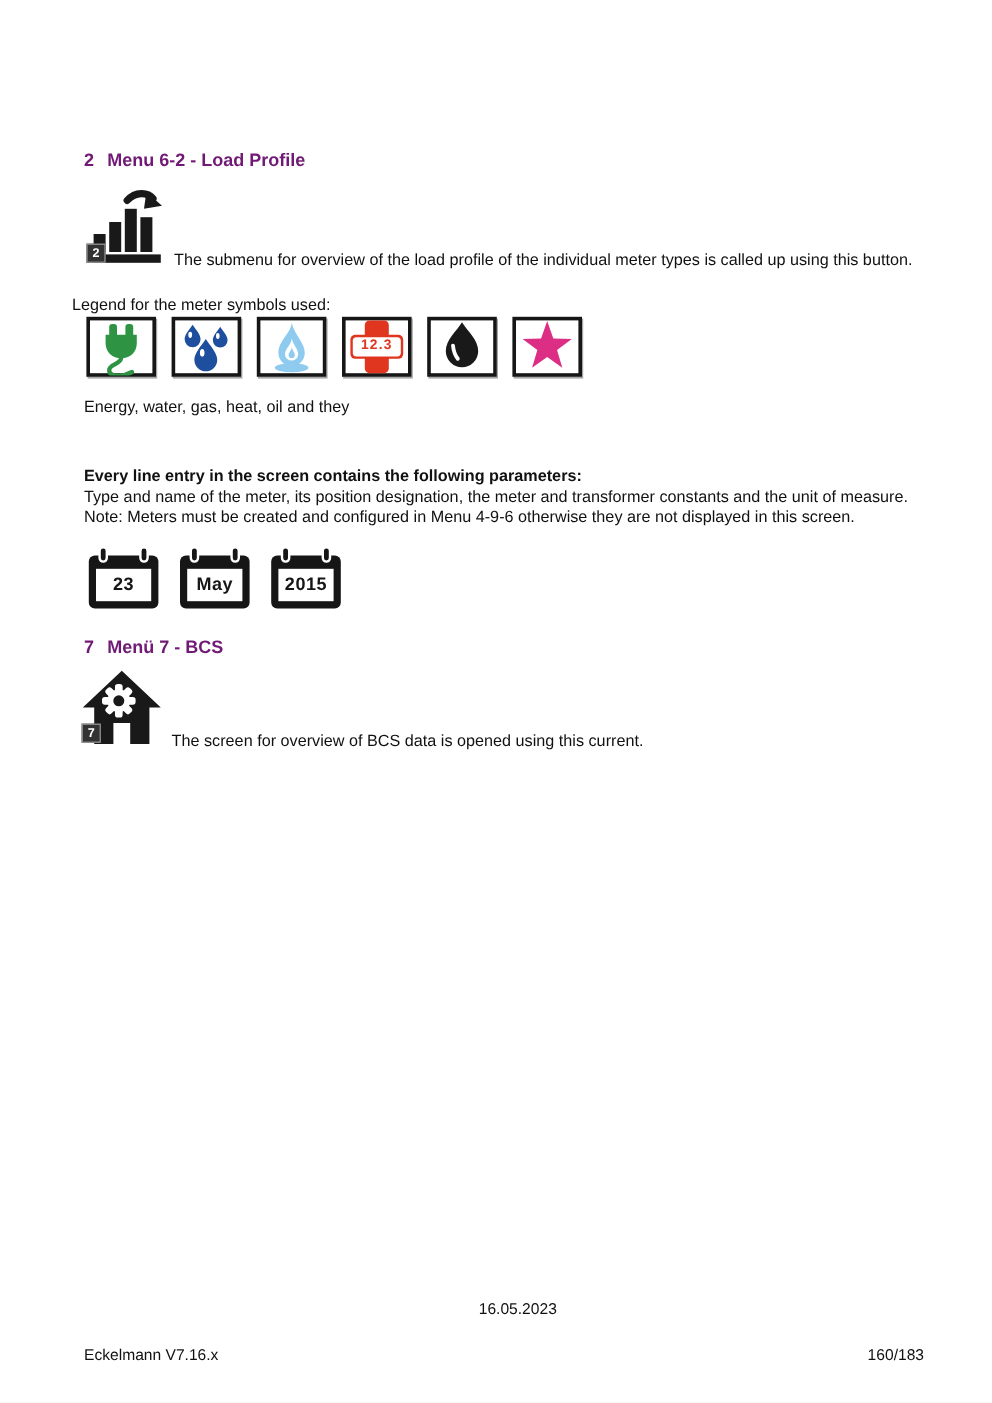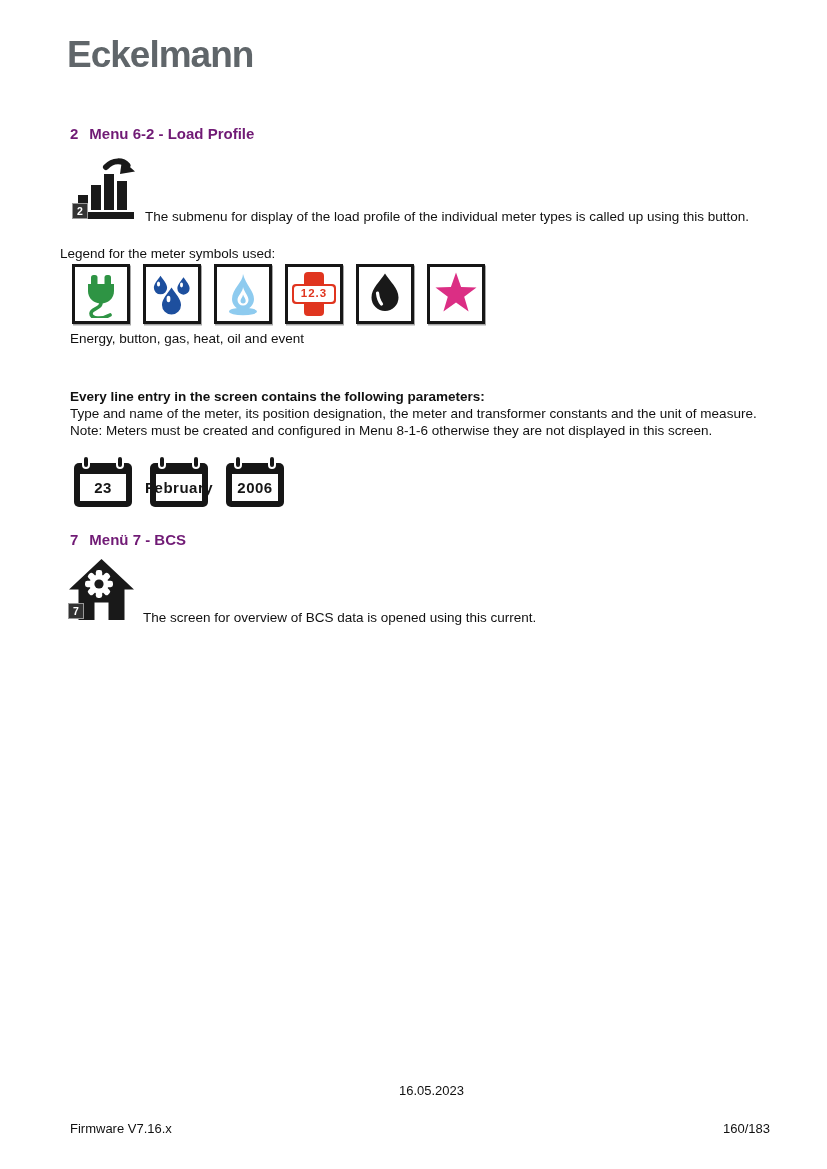--- a/index.html
+++ b/index.html
@@ -27,21 +27,21 @@
   .menu-icon { position:relative; display:inline-block; width:67px; height:64px; vertical-align:baseline; margin-right:8px; }
   .badge {
     position:absolute; width:16px; height:16px; background:#333;
     border:1.5px solid #999; color:#fff; font-size:10.5px; font-weight:bold;
     display:flex; align-items:center; justify-content:center; line-height:1;
   }
 
   
   .legend-row { display:flex; gap:13px; }
   .lbox {
-    width:58px; height:60px; border:3px solid #161616; background:#fff;
+    width:58px; height:50px; border:3px solid #161616; background:#fff;
     display:flex; align-items:center; justify-content:center;
     box-shadow:1px 1.5px 0 rgba(0,0,0,0.35);
   }
 
   
   .heat-icon { position:relative; width:48px; height:48px; }
   .heat-v { position:absolute; left:14px; top:2px; width:20px; height:44px; background:#e0351f; border-radius:4px; }
   .heat-h { position:absolute; left:2px; top:14px; width:44px; height:20px; background:#e0351f; border-radius:4px; }
   .heat-band {
     position:absolute; left:4px; top:16px; width:40px; height:16px; background:#fff;
@@ -67,41 +67,40 @@
   .footer-text { font-size:13px; color:#111; }
   .f-left { left:70px; }
   .f-center { left:0; width:827px; text-align:center; }
   .f-right { right:57px;margin-left:31px; }
 </style>
 </head>
 <body>
 
 <div id="page">
 
-  <div class="abs logo" style="left:67px; top:34px;">Eckelmann</div>
 
   <div class="abs heading" style="left:70px; top:125px;">
     <span>2</span><span class="ht">Menu 6-2 - Load Profile</span>
   </div>
 
   <div class="abs body-text textblock" style="left:70px; top:157px;">
     <span class="menu-icon">
       <svg viewBox="0 0 67 64" width="67" height="64">
         <g fill="#191919">
           <rect x="8" y="38" width="10" height="15"></rect>
           <rect x="21" y="28" width="10" height="25"></rect>
           <rect x="34" y="17" width="10" height="36"></rect>
           <rect x="47" y="24" width="10" height="29"></rect>
           <rect x="7" y="55" width="57" height="7"></rect>
         </g>
         <path d="M36 10 C43 2.5 53 3 57.5 8.5" fill="none" stroke="#191919" stroke-width="6" stroke-linecap="round"></path>
         <polygon points="52,3 65,14.5 50,17" fill="#191919"></polygon>
       </svg>
       <span class="badge" style="left:2px; top:46px;">2</span>
-    </span><span>The submenu for display of the load profile of the individual meter types is called up using this button.</span>
+    </span><span>The submenu for overview of the load profile of the individual meter types is called up using this button.</span>
   </div>
 
   <div class="abs body-text" style="left:60px; top:245px;">Legend for the meter symbols used:</div>
 
   <div class="abs legend-row" style="left:72px; top:264px;">
 
     <div class="lbox">
       <svg viewBox="0 0 48 48" width="48" height="48">
         <g fill="#2E9444">
           <rect x="14" y="5" width="6.5" height="11" rx="2.5"></rect>
@@ -157,42 +156,42 @@
     </div>
 
     <div class="lbox">
       <svg viewBox="0 0 48 48" width="48" height="48">
         <polygon fill="#DB2E84" points="24,2.5 29.1,17 44.5,17.4 32.2,26.7 36.6,41.4 24,32.6 11.4,41.4 15.8,26.7 3.5,17.4 18.9,17"></polygon>
       </svg>
     </div>
 
   </div>
 
-  <div class="abs body-text" style="left:70px; top:330px;">Energy, button, gas, heat, oil and event</div>
+  <div class="abs body-text" style="left:70px; top:330px;">Energy, water, gas, heat, oil and they</div>
 
   <div class="abs body-text textblock" style="left:70px; top:351px;">
     <div class="bold-line">Every line entry in the screen contains the following parameters:</div>
-    <div>Type and name of the meter, its position designation, the meter and transformer constants and the unit of measure. Note: Meters must be created and configured in Menu 8-1-6 otherwise they are not displayed in this screen.</div>
+    <div>Type and name of the meter, its position designation, the meter and transformer constants and the unit of measure. Note: Meters must be created and configured in Menu 4-9-6 otherwise they are not displayed in this screen.</div>
   </div>
 
   <div class="abs cal-row" style="left:74px; top:455px;">
     <div class="cal">
       <span class="ring r1"></span>
       <span class="ring r2"></span>
       <div class="cal-face">23</div>
     </div>
     <div class="cal">
       <span class="ring r1"></span>
       <span class="ring r2"></span>
-      <div class="cal-face">February</div>
+      <div class="cal-face">May</div>
     </div>
     <div class="cal">
       <span class="ring r1"></span>
       <span class="ring r2"></span>
-      <div class="cal-face">2006</div>
+      <div class="cal-face">2015</div>
     </div>
   </div>
 
   <div class="abs heading" style="left:70px; top:531px;">
     <span>7</span><span class="ht">Menü 7 - BCS</span>
   </div>
 
   <div class="abs body-text textblock" style="left:68px; top:558px;">
     <span class="menu-icon">
       <svg viewBox="0 0 67 64" width="67" height="64">
@@ -205,17 +204,17 @@
             <rect x="-3.2" y="-14" width="6.4" height="28" rx="2.4" transform="rotate(135)"></rect>
             <circle r="9.5"></circle>
           </g>
           <circle r="4.6" fill="#191919"></circle>
         </g>
       </svg>
       <span class="badge" style="left:0px; top:45px;">7</span>
     </span><span>The screen for overview of BCS data is opened using this current.</span>
   </div>
 
-  <div class="abs footer-text f-left" style="top:1121px;">Firmware V7.16.x</div>
+  <div class="abs footer-text f-left" style="top:1121px;">Eckelmann V7.16.x</div>
   <div class="abs footer-text f-center" style="top:1083px;padding-left:36px;">16.05.2023</div>
   <div class="abs footer-text f-right" style="top:1121px;">160/183</div>
 
 </div>
 
 </body></html>

